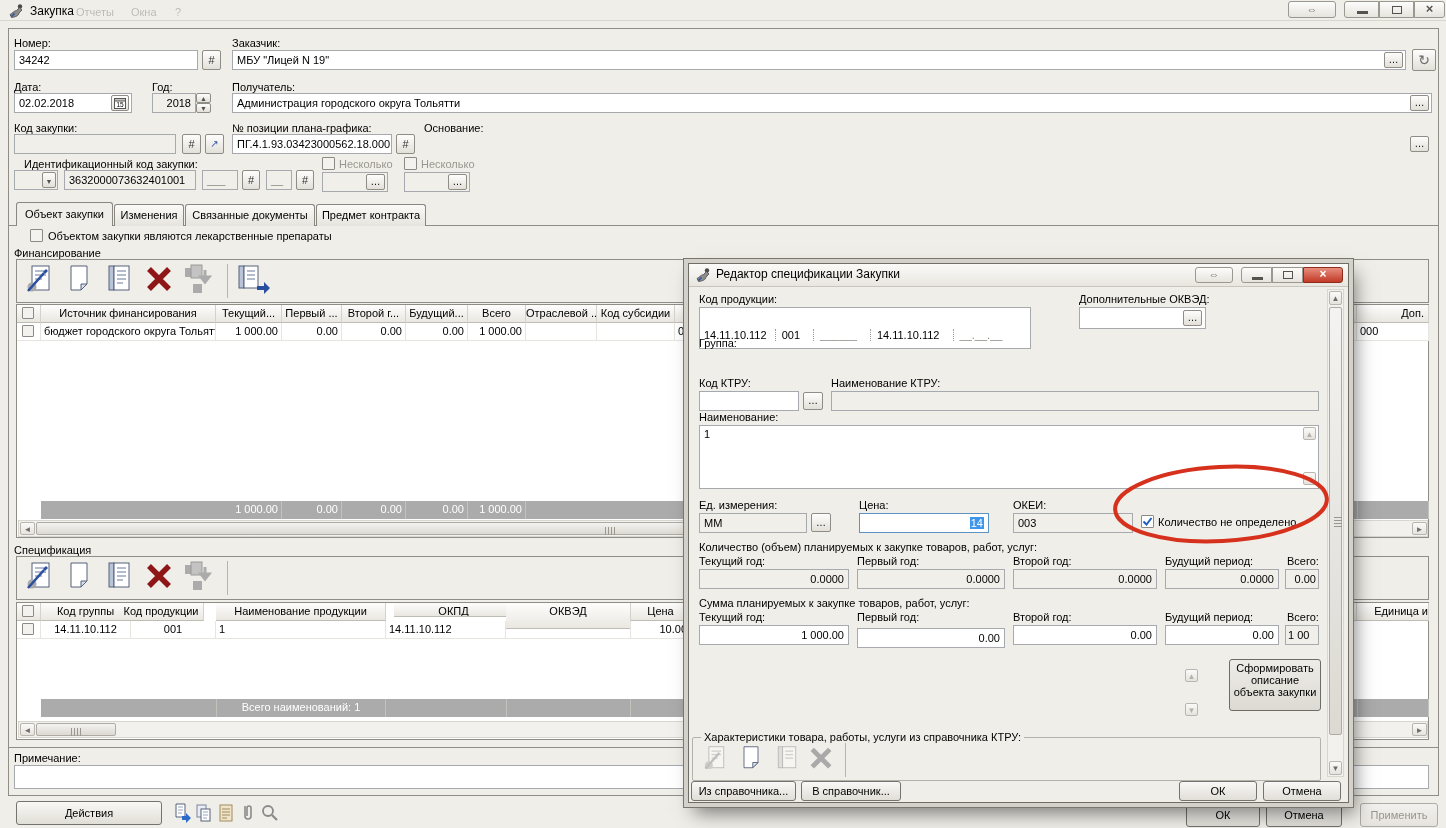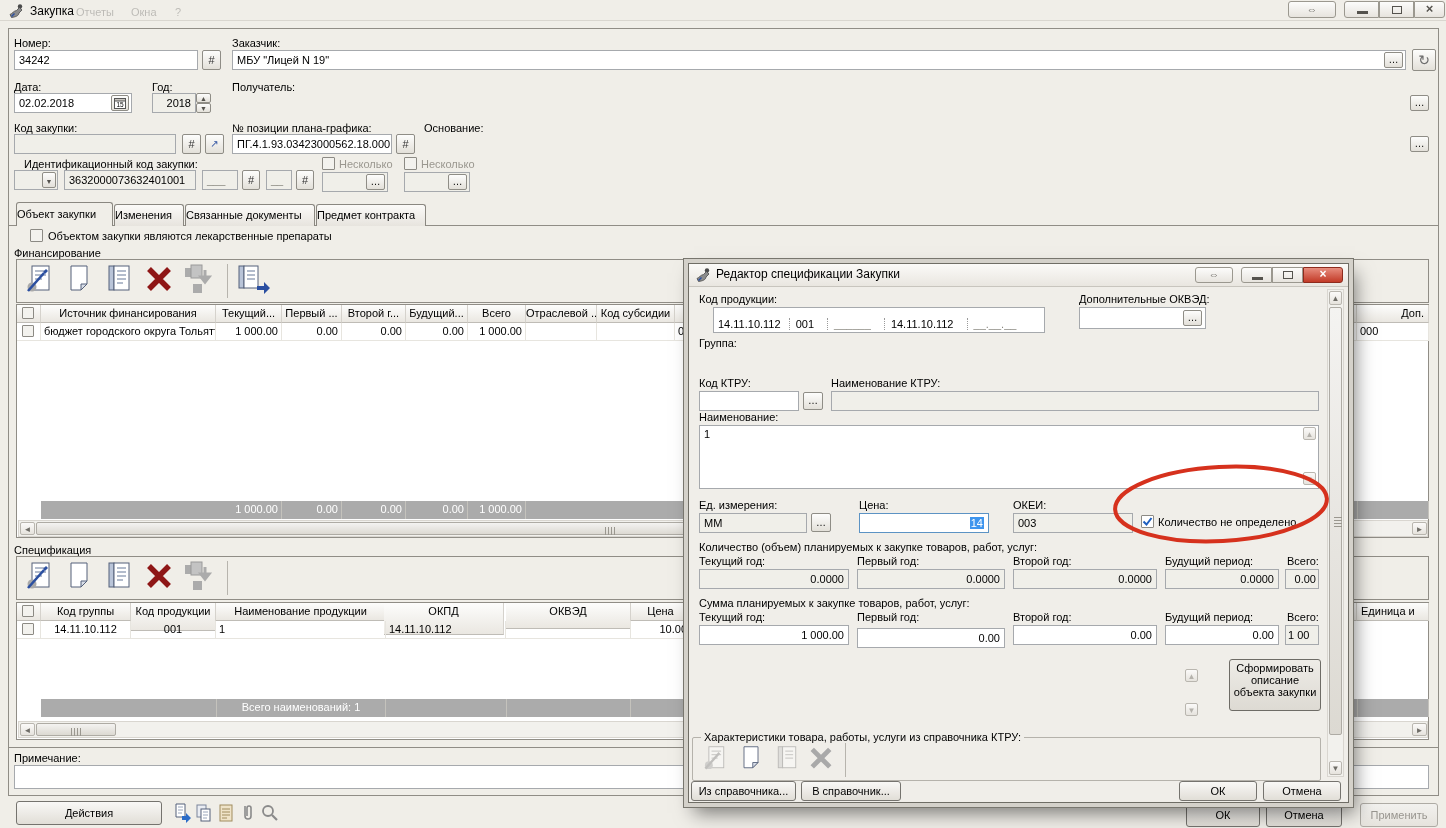--- a/index.html
+++ b/index.html
@@ -13,21 +13,21 @@
   .ro{background:#F0EFE9}
   .num{text-align:right}
   .mbtn{position:absolute;box-sizing:border-box;background:linear-gradient(#FDFDFC,#E3E0D9);
     border:1px solid #8F8D86;border-radius:2px;text-align:center;line-height:14px;font-size:10px;overflow:hidden;cursor:pointer}
   .btn{position:absolute;box-sizing:border-box;background:linear-gradient(#F9F8F6,#E1DED7);
     border:1px solid #75736E;border-radius:3px;text-align:center;font-size:11px;cursor:pointer}
   .btn.disabled{color:#98958F;border-color:#AEABA4;background:linear-gradient(#F2F1EE,#E6E3DD)}
   .cb{position:absolute;box-sizing:border-box;width:13px;height:13px;background:#fff;border:1px solid #8C8A84;border-radius:1px}
   .panel{position:absolute;box-sizing:border-box;border:1px solid #908D86}
   .tab{position:absolute;box-sizing:border-box;border:1px solid #8A8780;border-bottom:none;
-    border-radius:3px 3px 0 0;background:linear-gradient(#FBFAF8,#E7E4DE);line-height:21px;cursor:pointer}
+    border-radius:3px 3px 0 0;background:linear-gradient(#FBFAF8,#E7E4DE);text-align:center;line-height:21px;cursor:pointer}
   .tab.active{background:#F0EEE8;z-index:3;line-height:23px}
   .th{position:absolute;box-sizing:border-box;background:linear-gradient(#FDFDFC,#EAE7E1);
     border-right:1px solid #D5D2CC;border-bottom:1px solid #BFBCB6;text-align:center;line-height:17px;
     white-space:nowrap;overflow:hidden;cursor:pointer}
   .td{position:absolute;box-sizing:border-box;border-right:1px solid #E7E5DF;border-bottom:1px solid #E7E5DF;
     padding:0 3px;line-height:17px;white-space:nowrap;overflow:hidden}
   .sumband{position:absolute;background:#ABABAB;color:#fff}
   .sumcell{position:absolute;box-sizing:border-box;border-right:1px solid #C4C2BC;color:#fff;
     text-align:right;padding:0 3px;line-height:17px;white-space:nowrap;overflow:hidden}
   .sb{position:absolute;box-sizing:border-box;background:#F2F1ED;border:1px solid #D9D6D0}
@@ -93,20 +93,21 @@
       <rect x="0.5" y="1.5" width="11" height="10" fill="#fff" stroke="#555"></rect>
       <rect x="0.5" y="1.5" width="11" height="2.5" fill="#C9C6C0" stroke="#555"></rect>
       <text x="6" y="10" font-size="6.5" text-anchor="middle" fill="#000" font-family="Liberation Sans,sans-serif">15</text>
     </svg>
   </div>
   <div class="lbl" style="left:152px;top:81px">Год:</div>
   <div class="fld ro num" style="left:152px;top:93px;width:44px">2018</div>
   <div class="mbtn" style="left:196px;top:93px;width:15px;height:10px;line-height:8px"><span class="caret">▲</span></div>
   <div class="mbtn" style="left:196px;top:103px;width:15px;height:10px;line-height:8px"><span class="caret">▼</span></div>
   <div class="lbl" style="left:232px;top:81px">Получатель:</div>
+  <div class="fld" style="left:232px;top:93px;width:1200px">Администрация городского округа Тольятти</div>
   <div class="mbtn" style="left:1410px;top:95px;width:19px;height:16px">…</div>
 
   <div class="lbl" style="left:14px;top:122px">Код закупки:</div>
   <div class="fld ro" style="left:14px;top:134px;width:162px"></div>
   <div class="mbtn" style="left:182px;top:134px;width:19px;height:20px;line-height:18px;font-size:11px;color:#333">#</div>
   <div class="mbtn" style="left:205px;top:134px;width:19px;height:20px;line-height:18px;color:#2B4FA0">↗</div>
   <div class="lbl" style="left:232px;top:122px">№ позиции плана-графика:</div>
   <div class="fld" style="left:232px;top:134px;width:160px">ПГ.4.1.93.03423000562.18.0001</div>
   <div class="mbtn" style="left:396px;top:134px;width:19px;height:20px;line-height:18px;font-size:11px;color:#333">#</div>
   <div class="lbl" style="left:424px;top:122px">Основание:</div>
@@ -264,27 +265,27 @@
           <rect x="12" y="20" width="9" height="9" fill="#ABABAB"></rect>
         </svg></div>
     <div class="sep" style="left:210px;top:4px;height:34px"></div>
   </div>
 
   <div class="panel" style="left:16px;top:602px;width:1413px;height:138px;background:#fff">
     <div class="th" style="left:0;top:0;width:24px;height:18px">
         <span class="cb" style="left:5px;top:2px;width:12px;height:12px;background:#F3F2EE"></span>
       </div>
     <div class="th" style="left:24px;top:0;width:90px;height:18px">Код группы</div>
-    <div class="th" style="left:114px;top:0;width:85px;height:28px">Код продукции</div>
+    <div class="th" style="left:102px;top:0;width:85px;height:18px">Код продукции</div>
     <div class="th" style="left:199px;top:0;width:170px;height:18px">Наименование продукции</div>
-    <div class="th" style="left:367px;top:0;width:120px;height:32px">ОКПД</div>
+    <div class="th" style="left:377px;top:0;width:120px;height:14px">ОКПД</div>
     <div class="th" style="left:489px;top:0;width:125px;height:26px">ОКВЭД</div>
     <div class="th" style="left:614px;top:0;width:60px;height:18px">Цена</div>
     <div class="th" style="left:674px;top:0;width:666px;height:18px"></div>
-    <div class="th" style="left:1340px;top:0;width:72px;height:18px;text-align:left;padding-left:4px">Единица и</div>
+    <div class="th" style="left:1340px;top:0;width:72px;height:18px;text-align:right;padding-left:4px">Единица и</div>
 
     <div class="td" style="left:0;top:18px;width:24px;height:18px">
         <span class="cb" style="left:5px;top:2px;width:12px;height:12px;background:#F3F2EE"></span>
       </div>
     <div class="td" style="left:24px;top:18px;width:90px;height:18px;text-align:center">14.11.10.112</div>
     <div class="td" style="left:114px;top:18px;width:85px;height:18px;text-align:center">001</div>
     <div class="td" style="left:199px;top:18px;width:170px;height:18px">1</div>
     <div class="td" style="left:369px;top:18px;width:120px;height:18px">14.11.10.112</div>
     <div class="td" style="left:489px;top:18px;width:125px;height:18px"></div>
     <div class="td num" style="left:614px;top:18px;width:60px;height:18px">10.00</div>
@@ -350,21 +351,21 @@
       <div class="wbtn" style="left:552px;top:3px;width:31px;height:16px;border-radius:3px 0 0 3px">
           <span class="abs" style="left:10px;top:9px;width:11px;height:3px;background:#55534E"></span>
         </div>
       <div class="wbtn" style="left:583px;top:3px;width:31px;height:16px">
           <span class="abs" style="left:10px;top:3px;width:10px;height:8px;border:1.5px solid #55534E"></span>
         </div>
       <div class="wbtn" style="left:614px;top:3px;width:40px;height:16px;border-radius:0 3px 3px 0;background:linear-gradient(#E78D7E,#C23A27);border-color:#8E2B1D;color:#fff;font-weight:bold;font-size:12px;line-height:13px">×</div>
     </div>
 
     <div class="lbl" style="left:10px;top:29px">Код продукции:</div>
-    <div class="fld" style="left:24px;top:43px;width:332px;height:26px;padding:9px 4px">
+    <div class="fld" style="left:10px;top:43px;width:332px;height:26px;padding:20px 4px">
       <span>14.11.10.112</span>
       <span style="border-left:1px dotted #9A9A9A;margin:0 5px;padding-left:6px">001</span>
       <span style="border-left:1px dotted #9A9A9A;margin:0 5px;padding-left:6px;color:#8A8880">______</span>
       <span style="border-left:1px dotted #9A9A9A;margin:0 5px;padding-left:6px">14.11.10.112</span>
       <span style="border-left:1px dotted #9A9A9A;margin:0 5px;padding-left:6px;color:#8A8880">__.__.__</span>
     </div>
     <div class="lbl" style="left:390px;top:29px">Дополнительные ОКВЭД:</div>
     <div class="fld" style="left:390px;top:43px;width:127px;height:22px"></div>
     <div class="mbtn" style="left:494px;top:46px;width:19px;height:16px">…</div>
 

